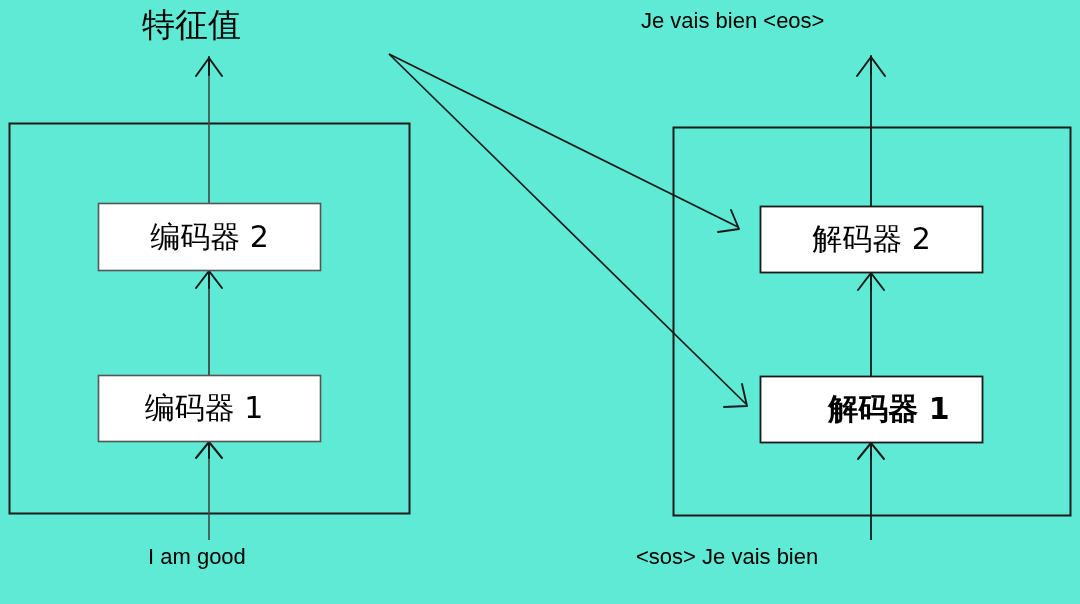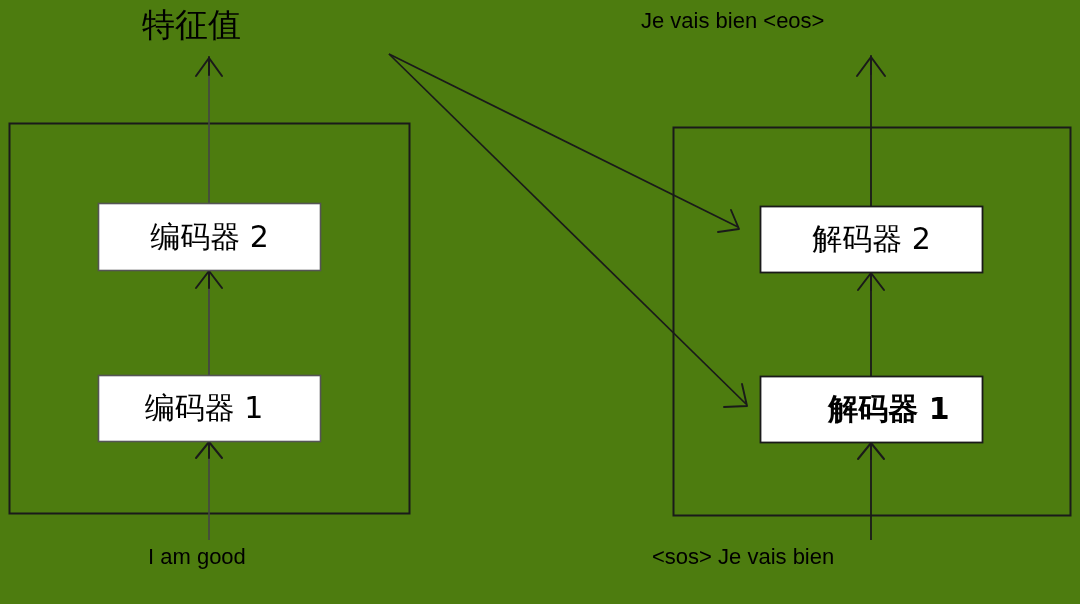--- a/index.html
+++ b/index.html
@@ -4,21 +4,21 @@
 <style>
   html, body {
     margin: 0;
     padding: 0;
     background: #ffffff;
   }
   #canvas {
     position: relative;
     width: 1080px;
     height: 604px;
-    background: #4d7c0f;
+    background: #5eead4;
     font-family: "Liberation Sans", "DejaVu Sans", sans-serif;
     overflow: hidden;
   }
   svg.layer {
     position: absolute;
     left: 0;
     top: 0;
     width: 1080px;
     height: 604px;
   }
@@ -96,15 +96,15 @@
   <div class="box-label" style="left:98px; top:203px; width:223px; height:68px;">编码器 2</div>
 
   <div class="box-label" style="left:98px; top:375px; width:212px; height:67px;">编码器 1</div>
 
   <div class="box-label" style="left:760px; top:206px; width:223px; height:67px;border-radius:23px;">解码器 2</div>
 
   <div class="box-label" style="left:760px; top:376px; width:258px; height:67px;font-weight:bold;">解码器 1</div>
 
   <div class="label latin-label" style="left:128px; top:546px;margin-left:20px;">I am good</div>
 
-  <div class="label latin-label" style="left:652px; top:546px;">&lt;sos&gt; Je vais bien</div>
+  <div class="label latin-label" style="left:636px; top:546px;">&lt;sos&gt; Je vais bien</div>
 
 </div>
 
 </body></html>

